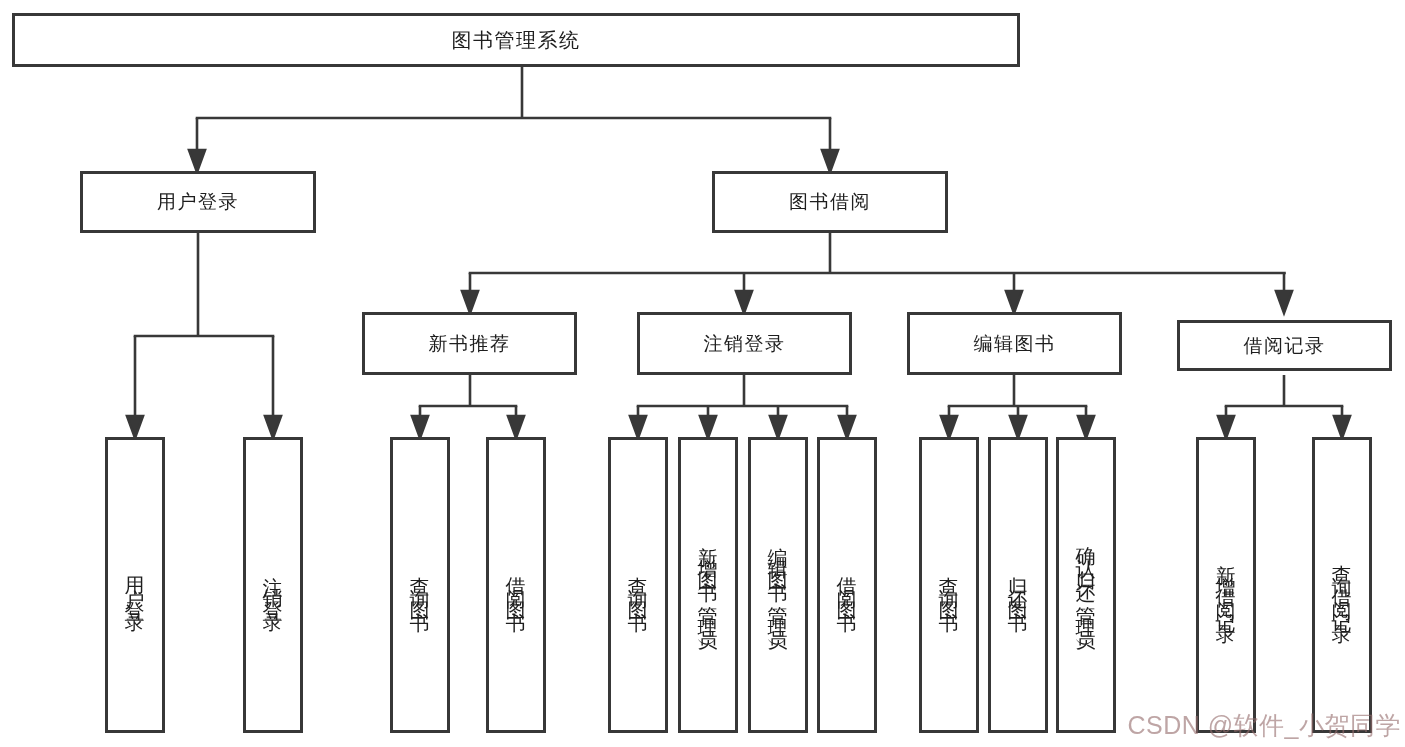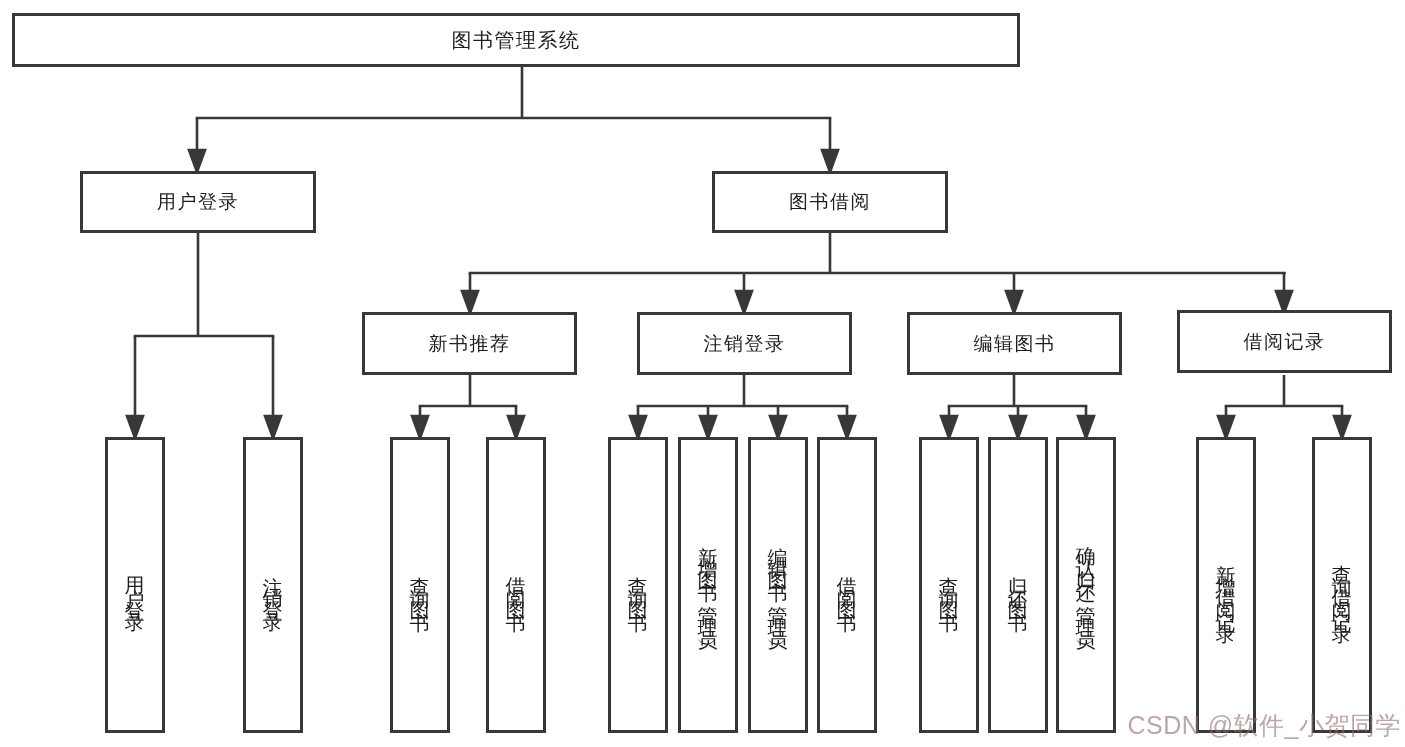--- a/index.html
+++ b/index.html
@@ -44,21 +44,21 @@
   }
   
   #b-root          { left: 12px;   top: 13px;  width: 1008px; height: 54px; font-size: 20px; }
   
   #b-user-login    { left: 80px;   top: 171px; width: 236px;  height: 62px; }
   #b-book-mgmt     { left: 712px;  top: 171px; width: 236px;  height: 62px; }
   
   #b-new-book      { left: 362px;  top: 312px; width: 215px;  height: 63px; font-family: Liberation Mono, monospace; }
   #b-book-borrow   { left: 637px;  top: 312px; width: 215px;  height: 63px; }
   #b-current-bor   { left: 907px;  top: 312px; width: 215px;  height: 63px; }
-  #b-borrow-rec    { left: 1177px; top: 310px; width: 215px;  height: 63px; }
+  #b-borrow-rec    { left: 1177px; top: 320px; width: 215px;  height: 51px; }
   
   .leaf { top: 437px; width: 60px; height: 296px; }
   #b-l-user-login  { left: 105px;  }
   #b-l-logout      { left: 243px;  }
   #b-nb-query      { left: 390px;  }
   #b-nb-borrow     { left: 486px;  }
   #b-bb-query      { left: 608px;  }
   #b-bb-add        { left: 678px;  }
   #b-bb-edit       { left: 748px;  }
   #b-bb-borrow     { left: 817px;  }

